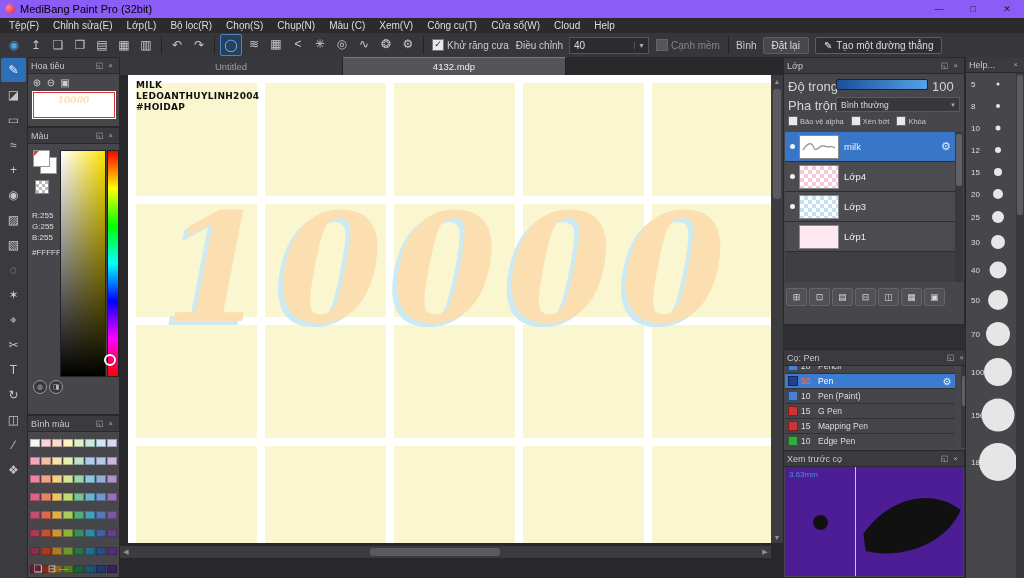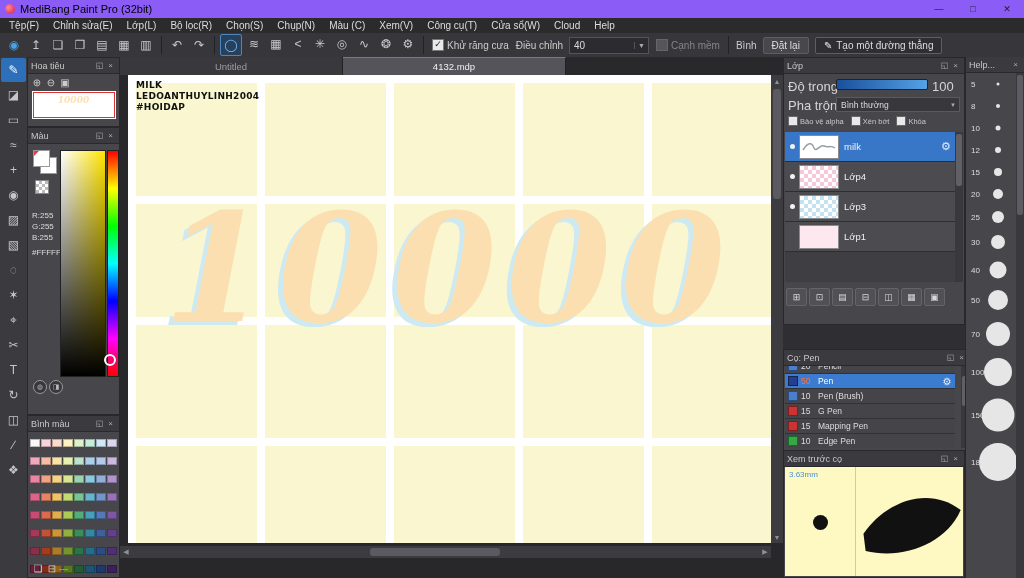--- a/index.html
+++ b/index.html
@@ -117,21 +117,21 @@
     display:flex;align-items:center;justify-content:center;font-size:9px;color:#d8d8d8;}
   .brushlist{position:absolute;left:1px;top:16px;width:170px;height:82px;overflow:hidden;background:#3f3f43;}
   .brow{height:14px;display:flex;align-items:center;font-size:8.5px;color:#ddd;border-bottom:1px solid #323236;background:#454549;}
   .brow.sel{background:#3c7cd0;color:#fff;}
   .bchip{width:8px;height:8px;margin:0 3px 0 3px;border:1px solid rgba(0,0,0,.4);}
   .bsize{width:17px;}
   .bname{flex:1;}
   .bgear{width:16px;text-align:center;font-size:10px;color:#eaf1fa;}
   .bscroll{position:absolute;right:1px;top:16px;width:8px;height:82px;background:#39393d;}
   .bscroll .th{position:absolute;left:1px;top:10px;width:6px;height:30px;background:#606066;border-radius:2px;}
-  .prevbody{position:absolute;left:1px;right:1px;top:16px;bottom:1px;background:#fef9c3;}
+  .prevbody{position:absolute;left:1px;right:1px;top:16px;bottom:1px;background:#4c1d95;}
   .prevlabel{position:absolute;left:4px;top:3px;font-size:8px;color:#4a90d8;z-index:3;}
   .prevdiv{position:absolute;left:70px;top:0;bottom:0;width:1px;background:#c8c8c8;}
   .prevdot{position:absolute;left:28px;top:48px;width:15px;height:15px;border-radius:50%;background:#111;}
   
   .sizestrip{position:absolute;left:965px;top:57px;bottom:0;width:59px;background:#47474b;border-left:1px solid #28282a;box-sizing:border-box;}
   .sizelist{position:absolute;left:0;top:16px;bottom:0;right:8px;overflow:hidden;}
   .sitem{position:relative;}
   .snum{position:absolute;left:5px;top:50%;transform:translateY(-50%);font-size:8px;color:#ddd;}
   .sdot{position:absolute;left:32px;top:50%;transform:translate(-50%,-50%);border-radius:50%;background:#e6e6e6;}
   .sscroll{position:absolute;right:0;top:16px;bottom:0;width:8px;background:#39393d;}
@@ -405,21 +405,21 @@
           </div>
           <div class="brow sel">
             <div class="bchip" style="background: rgb(36, 64, 140);"></div>
             <div class="bsize" style="color: rgb(255, 112, 67);">50</div>
             <div class="bname">Pen</div>
             <div class="bgear">⚙</div>
           </div>
           <div class="brow">
             <div class="bchip" style="background: rgb(74, 127, 208);"></div>
             <div class="bsize">10</div>
-            <div class="bname">Pen (Brush)</div>
+            <div class="bname">Pen (Paint)</div>
           </div>
           <div class="brow">
             <div class="bchip" style="background: rgb(204, 51, 51);"></div>
             <div class="bsize">15</div>
             <div class="bname">G Pen</div>
           </div>
           <div class="brow">
             <div class="bchip" style="background: rgb(204, 51, 51);"></div>
             <div class="bsize">15</div>
             <div class="bname">Mapping Pen</div>

